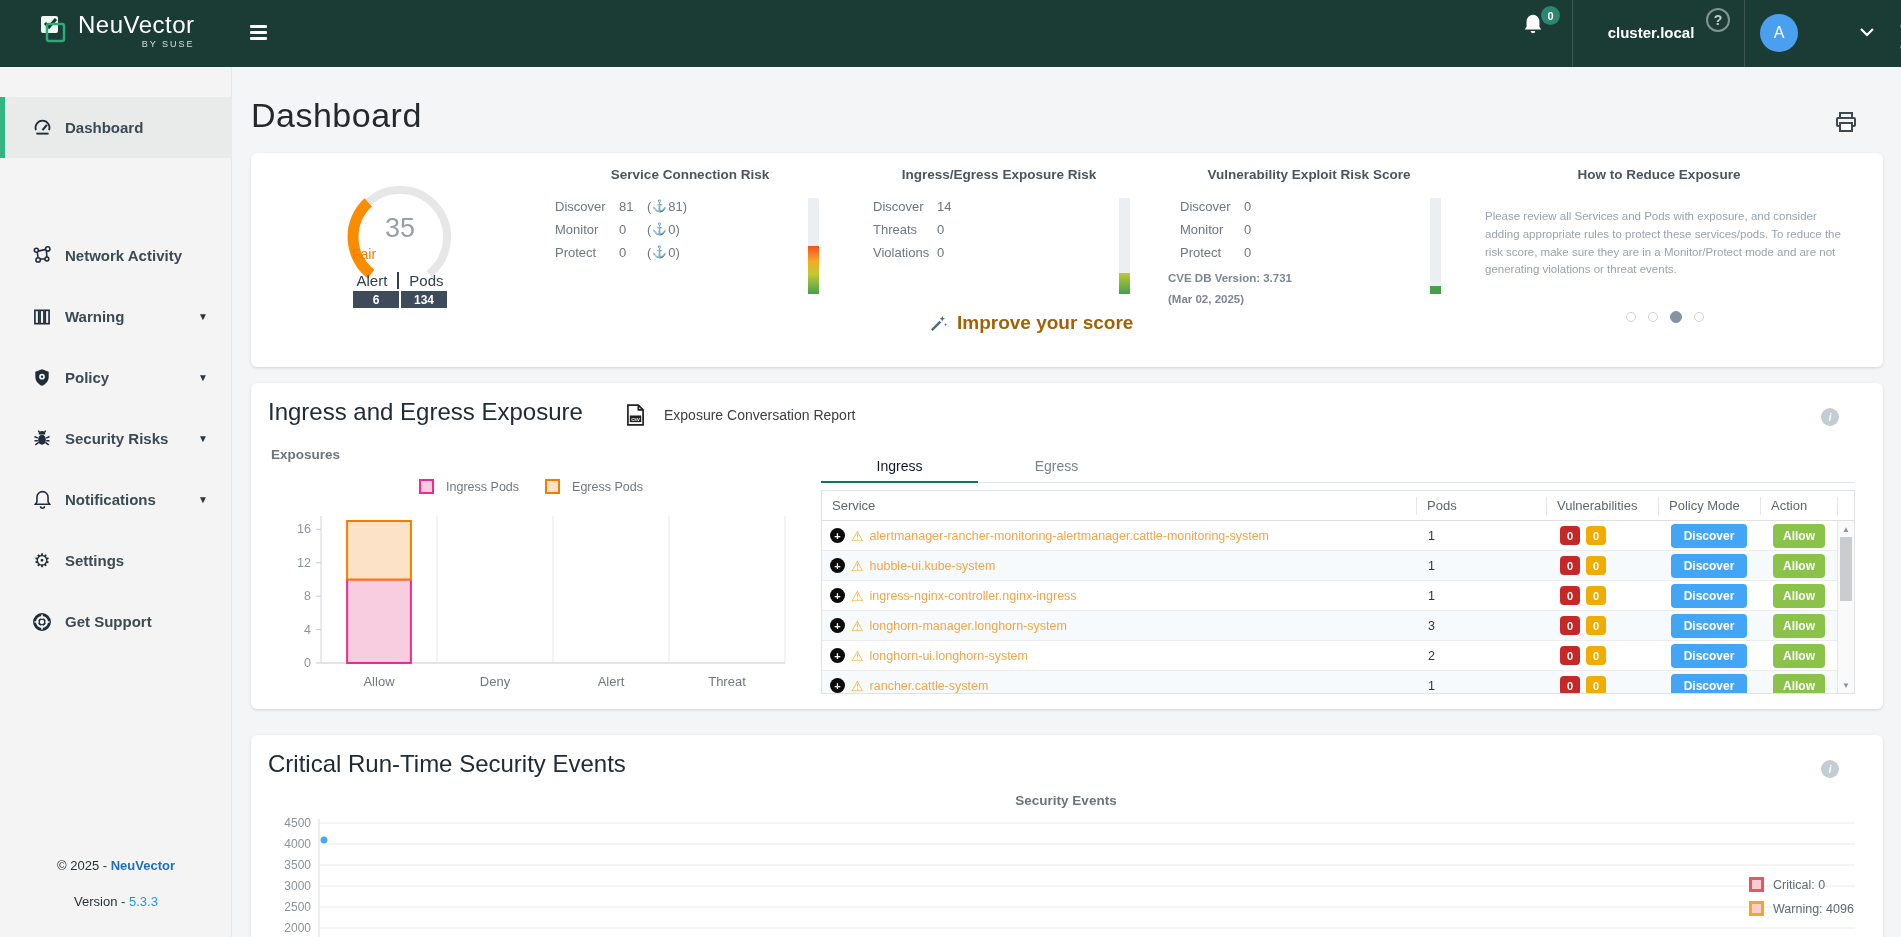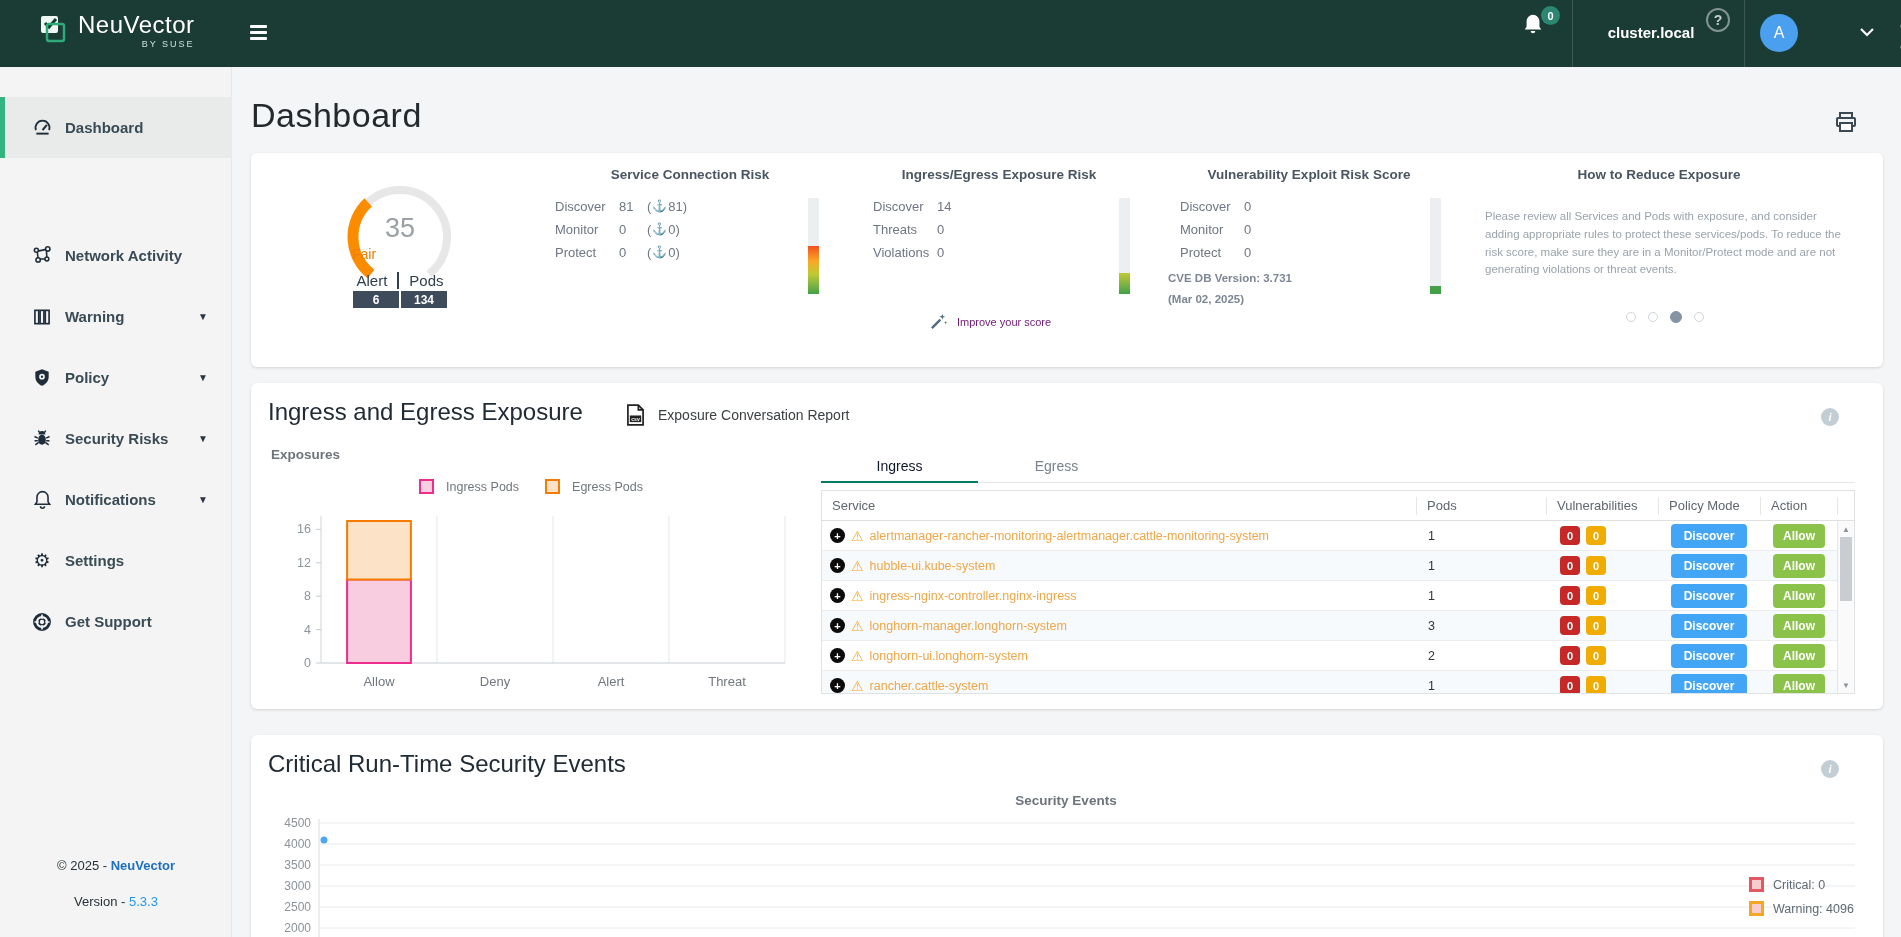--- a/index.html
+++ b/index.html
@@ -64,25 +64,25 @@
   .howto-body{position:absolute;left:1234px;top:55px;width:368px;font-size:11.5px;line-height:1.55;color:#9aa3ad}
   .meter{position:absolute;top:45px;width:11px;height:96px;background:#eceff1;display:flex;flex-direction:column;justify-content:flex-end;border-radius:1px}
   .meter-fill{width:100%}
   .mf1{background:linear-gradient(180deg,#f4511e 0%,#f9a825 32%,#c0ca33 58%,#7cb342 82%,#43a047 100%)}
   .mf2{background:linear-gradient(180deg,#c0ca33 0%,#7cb342 55%,#43a047 100%)}
   .mf3{background:#43a047}
   .dots{position:absolute;left:1375px;top:158px;display:flex;gap:12px;align-items:center}
   .dot{width:10px;height:10px;border-radius:50%;border:1.5px solid #cfd5dc;background:#fff;cursor:pointer}
   .dot.active{background:#8494a4;border-color:#8494a4;width:12px;height:12px}
   .improve{position:absolute;left:678px;top:159px;display:flex;align-items:center;gap:9px;cursor:pointer}
-  .improve span{color:#701a75;font-size:11px;font-weight:400}
+  .improve span{color:#a16207;font-size:19px;font-weight:700}
 
   
   .sec-title{position:absolute;left:17px;top:15px;font-size:24px;font-weight:500;color:#212b36}
-  .report-link{position:absolute;left:375px;top:21px;display:flex;align-items:center;gap:13px;cursor:pointer}
+  .report-link{position:absolute;left:375px;top:21px;display:flex;align-items:center;gap:19px;cursor:pointer}
   .report-link span{font-size:14px;color:#3c4043}
   .info-ic{position:absolute;left:1570px;top:25px;width:18px;height:18px;border-radius:50%;background:#c3cdd4;color:#fff;font-size:11px;font-weight:700;display:flex;align-items:center;justify-content:center;font-style:italic}
   .chart-title{position:absolute;left:20px;top:64px;width:520px;text-align:left;font-size:13.5px;font-weight:700;color:#6d747c}
   .chart-legend{position:absolute;left:20px;top:96px;width:520px;display:flex;justify-content:center;gap:26px}
   .lg-item{display:flex;align-items:center;gap:12px;font-size:12.5px;color:#70777e}
   .lg-sw{width:15px;height:15px;border:2px solid;display:inline-block}
   .tabs{position:absolute;left:570px;top:66px;width:1034px;height:34px;border-bottom:1px solid #e4e6e8}
   .tab{position:absolute;top:0;width:157px;height:34px;display:flex;align-items:center;justify-content:center;font-size:14px;color:#79838b;cursor:pointer}
   .tab.active{color:#0f172a}
   .tab-underline{position:absolute;left:0;top:32px;width:157px;height:2px;background:#067a65}

